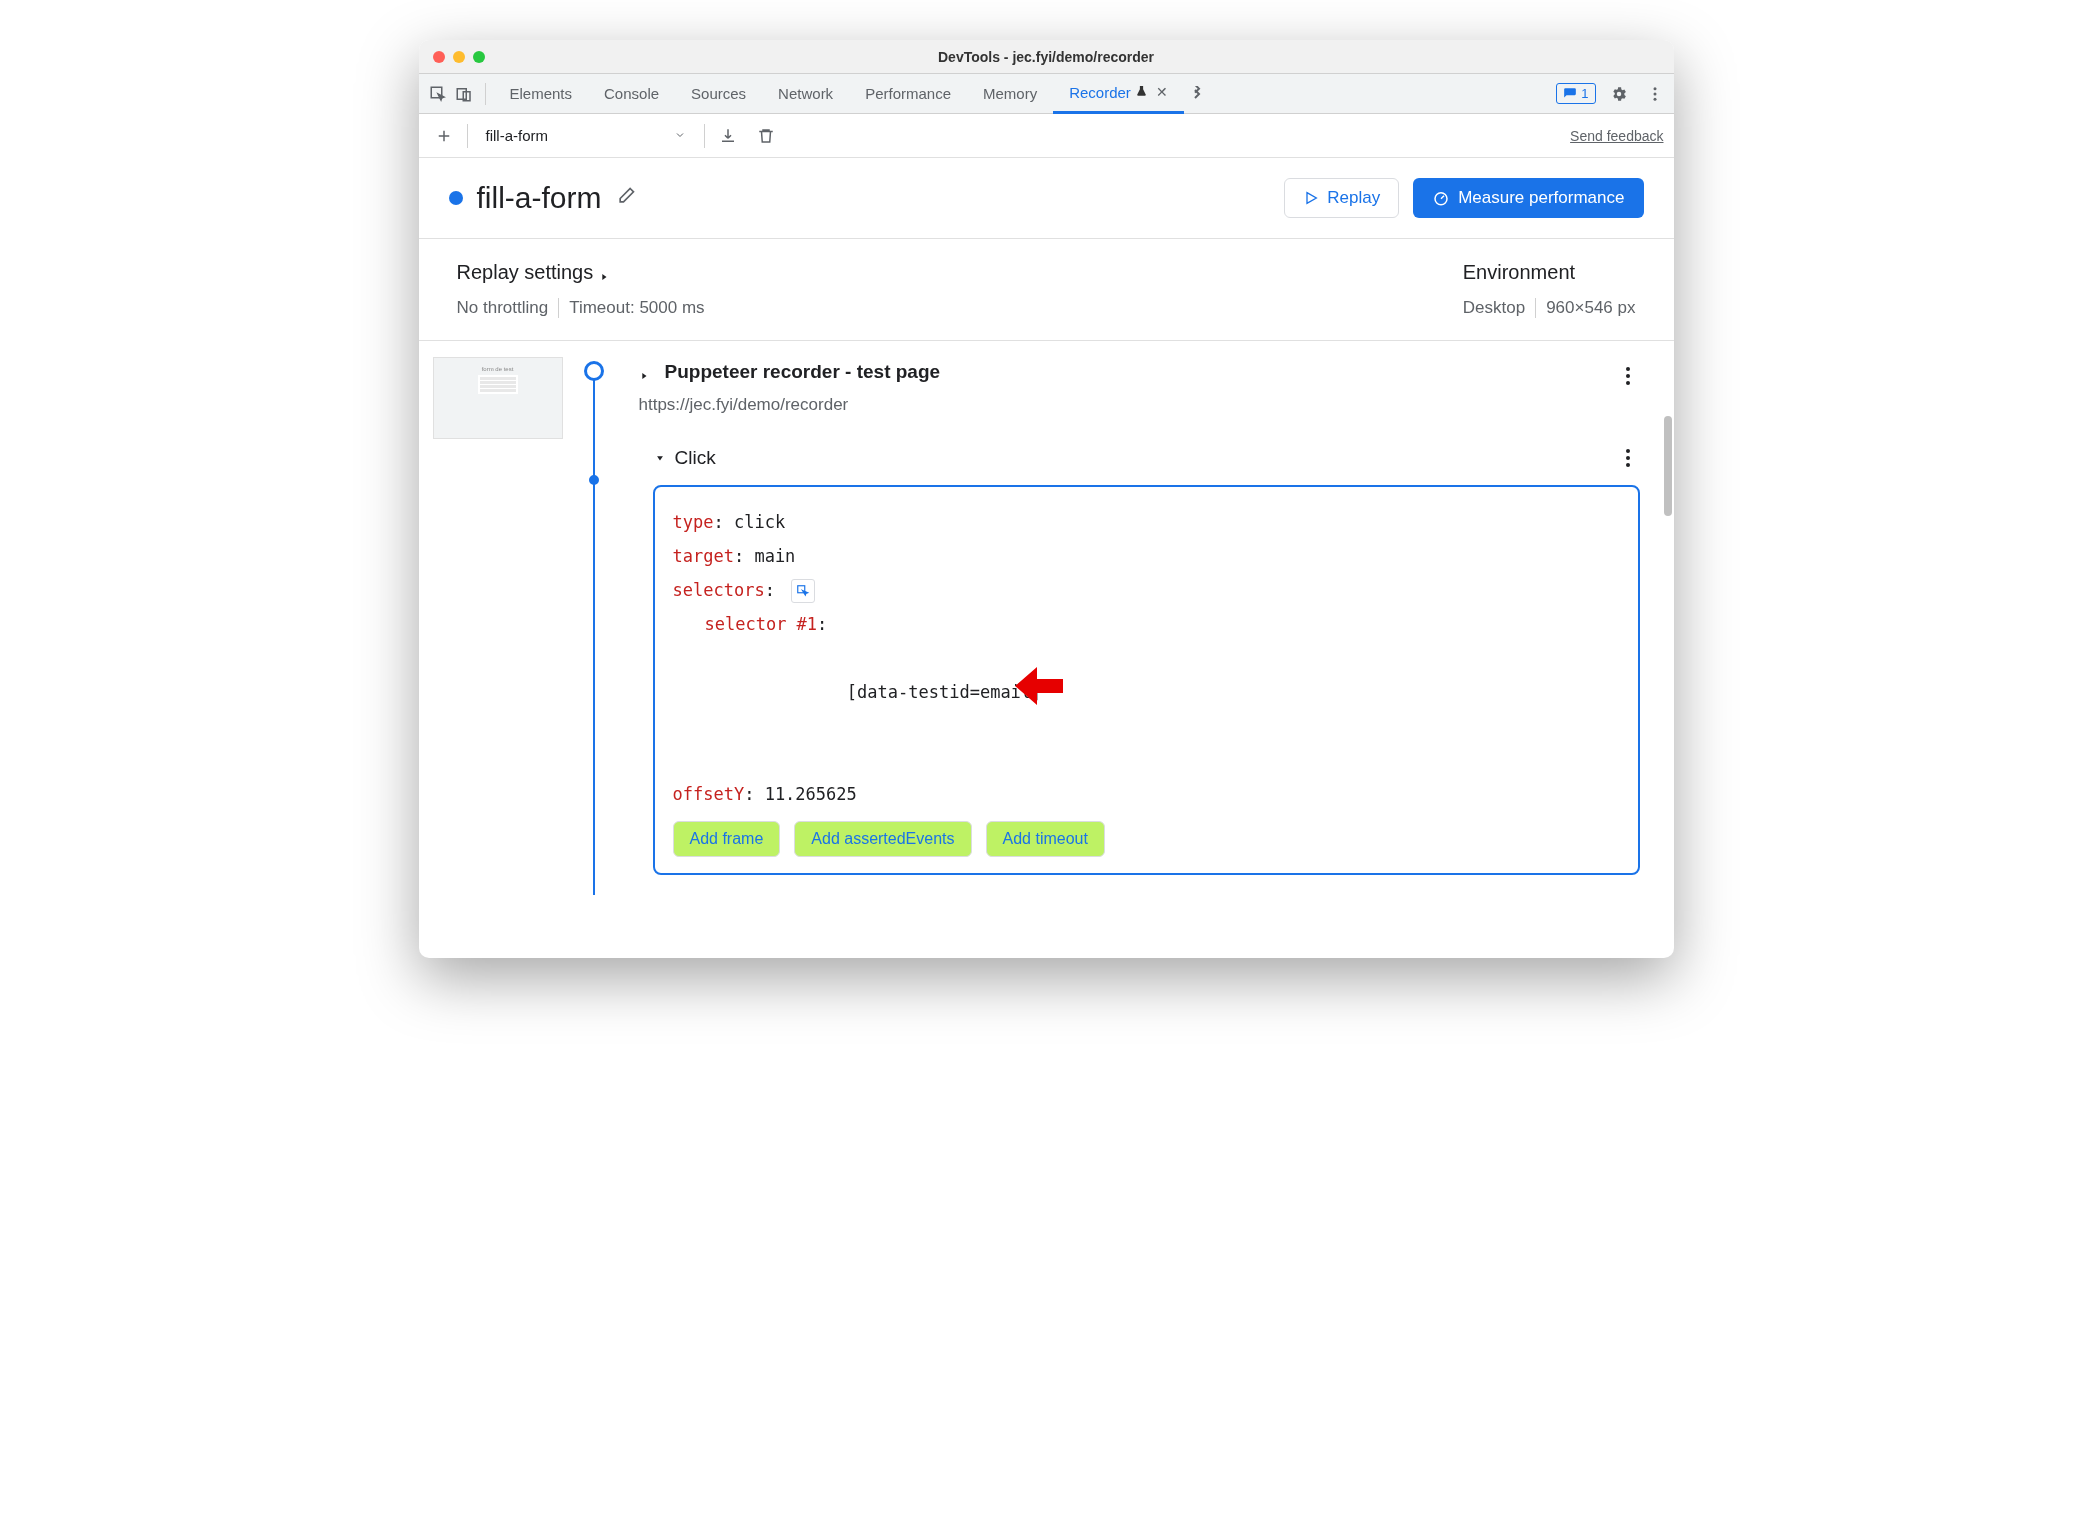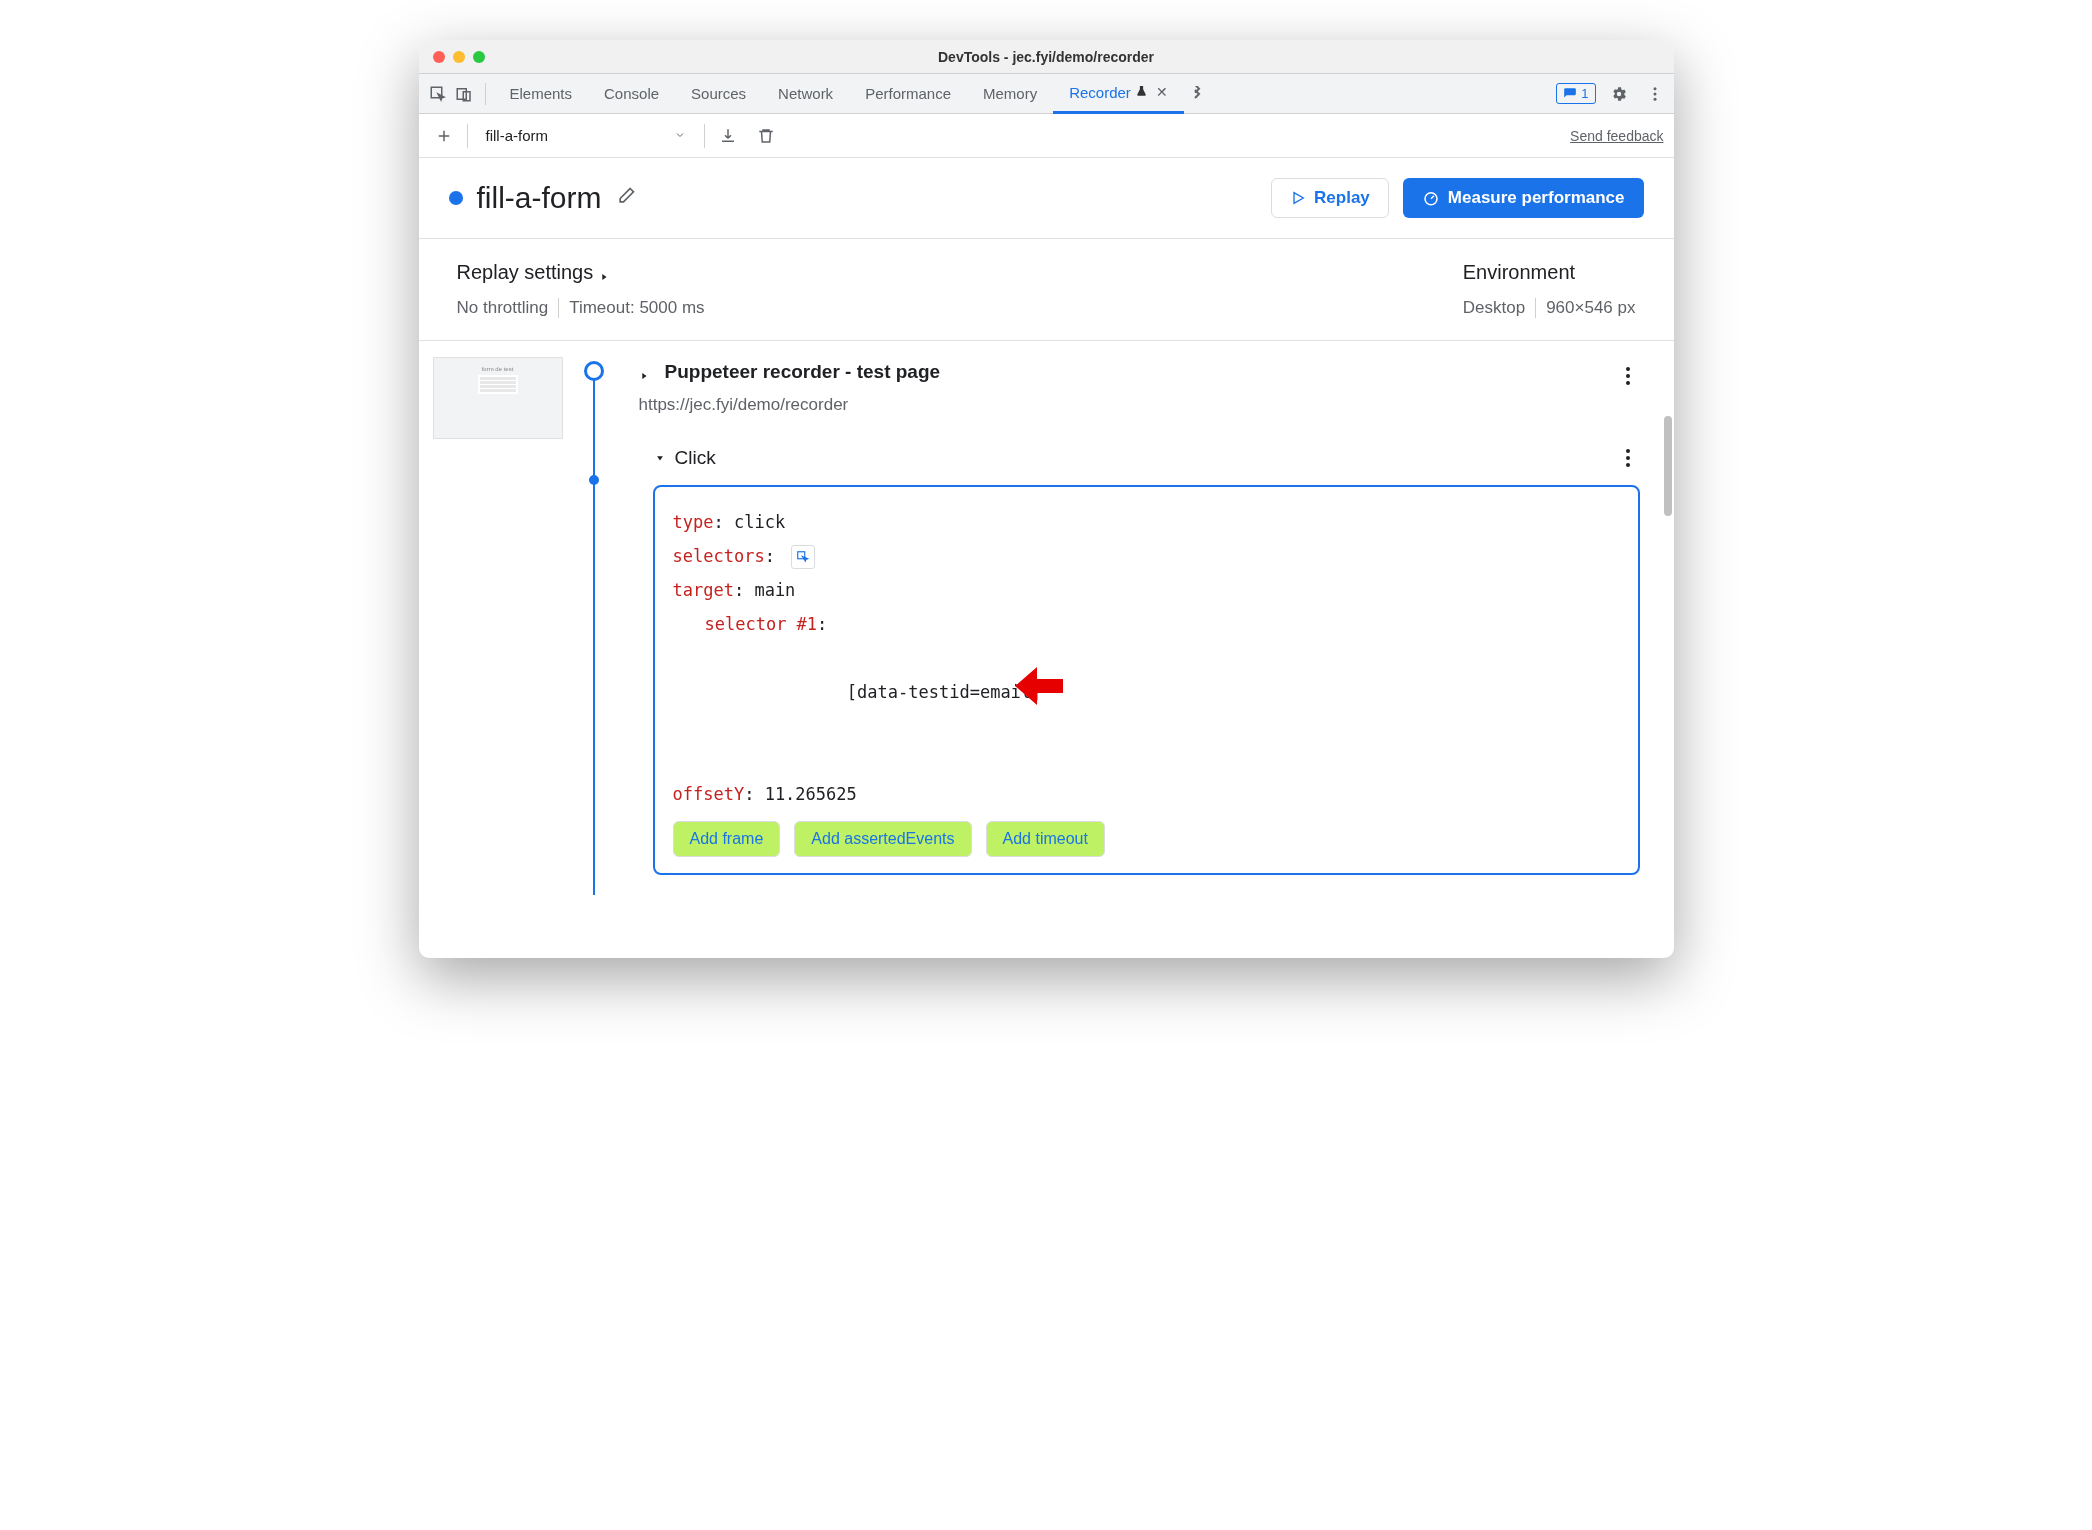--- a/index.html
+++ b/index.html
@@ -149,21 +149,21 @@
   color: #202124;
 }
 .edit-icon { margin-left: 14px; color: #5f6368; cursor: pointer; }
 .rec-header .actions { margin-left: auto; display: flex; gap: 14px; }
 .btn {
   display: flex; align-items: center;
   gap: 8px;
   padding: 9px 18px;
   border-radius: 6px;
   font-size: 17px;
-  font-weight: 700;
+  font-weight: 400;
   cursor: pointer;
   border: 1px solid transparent;
 }
 .btn-outline {
   border-color: #dadce0;
   background: #fff;
   color: #1a73e8;
 }
 .btn-primary {
   background: #1a73e8;
@@ -523,25 +523,25 @@
         <span class="click-label">Click</span>
         <div class="kebab" style="margin-left:auto;">
             <span></span>
             <span></span>
             <span></span>
           </div>
       </div>
 
       <div class="code-box">
         <div class="code-line"><span class="key">type</span><span class="val">: </span><span class="val">click</span></div>
+        <div class="code-line"><span class="key">target</span><span class="val">: </span><span class="val">main</span></div>
         <div class="code-line"><span class="key">selectors</span><span class="val">: </span><span class="selector-icon-box"><svg width="14" height="14" viewBox="0 0 24 24" fill="none" stroke="currentColor" stroke-width="2">
                 <rect x="3" y="3" width="12" height="12"></rect>
                 <path d="M11 11 l9 4 -3 1 -1 3 -5 -8z" fill="currentColor"></path>
               </svg></span></div>
-        <div class="code-line"><span class="key">target</span><span class="val">: </span><span class="val">main</span></div>
         <div class="code-line indent1"><span class="key">selector #1</span><span class="val">:</span></div>
         <div class="code-line indent2" style="position:relative;">
           <span class="val">[data-testid=email]</span>
           <span class="red-arrow" style="left:220px; top:-10px;">
             <svg width="48" height="42" viewBox="0 0 48 42">
                 <path d="M48 14 L22 14 L22 2 L0 21 L22 40 L22 28 L48 28 Z" fill="#e60000"></path>
               </svg>
           </span>
         </div>
         <div class="code-line"><span class="key">offsetY</span><span class="val">: </span><span class="val">11.265625</span></div>

